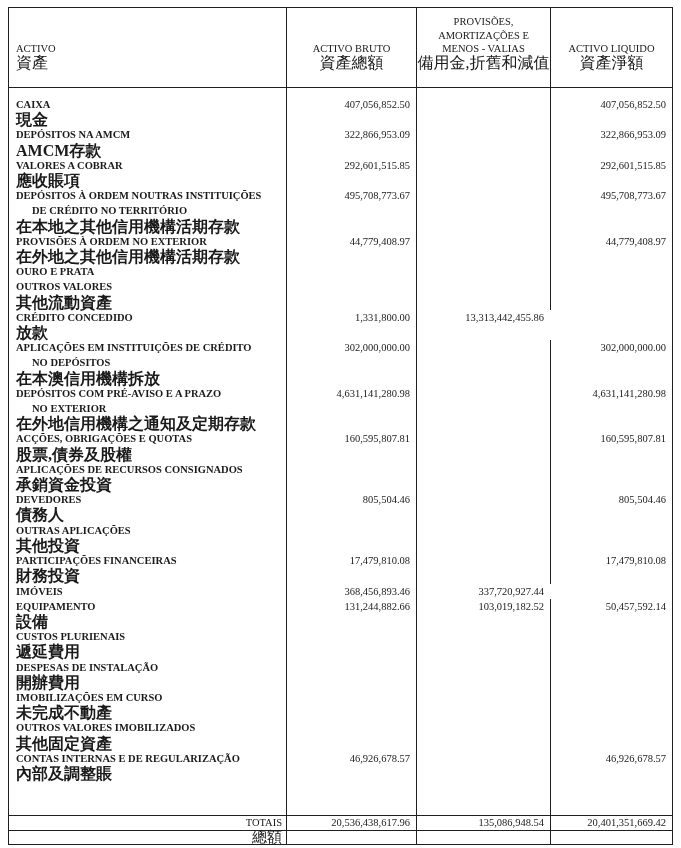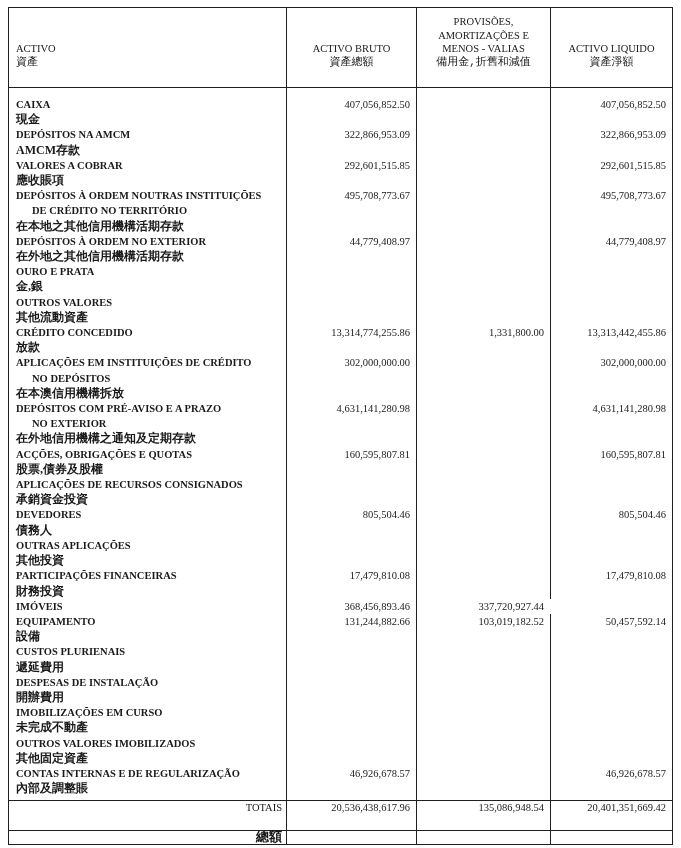--- a/index.html
+++ b/index.html
@@ -31,41 +31,41 @@
   .hcell {
     display:flex; flex-direction:column;
     font-size:10.5px; line-height:13.5px;
     text-align:center; justify-content:center;
     padding-top:16px;
   }
   .hcell.first {
     text-align:center; padding-left:7px; align-items:flex-start;
   }
   .hcell.prov { justify-content:flex-start; padding-top:7px; }
-  .hcell .zh-line { font-size:11px;font-family:Liberation Mono, monospace; }
+  .hcell .zh-line { font-size:16px; }
 
   
   .tbody { flex:1; display:flex; flex-direction:column; overflow:hidden; }
   .trow > .cell { font-size:10.5px; line-height:15.2px; }
   .trow:first-child > .cell { padding-top:9px; }
   .name-cell { padding-left:7px;font-weight:bold; }
   .pt-line { white-space:nowrap; }
   .pt-line.cont { padding-left:16px; }
-  .zh-line { font-size:12px; white-space:nowrap; }
+  .zh-line { font-size:16px; white-space:nowrap; }
   .num-cell { text-align:right; padding-right:6px; white-space:nowrap; }
   .trow.spacer { flex:1; }
   .trow.spacer .cell { height:100%; }
 
   
   .totals-row {
-    height:31px; border-top:1px solid #1f1f1f; border-bottom:1px solid #1f1f1f;
+    height:16px; border-top:1px solid #1f1f1f; border-bottom:1px solid #1f1f1f;
   }
   .totals-row .cell { font-size:10.5px; line-height:14px; }
   .totals-zh-row { height:13px; }
-  .totals-zh-row .cell { font-size:13px; line-height:12px;font-weight:bold; }
+  .totals-zh-row .cell { font-size:15px; line-height:12px; }
   .tlabel { text-align:right; padding-right:4px; }
 </style>
 </head>
 <body>
 
 <div class="sheet">
 
   <div class="thead grid4">
     <div class="hcell first">
       <div class="pt-line">ACTIVO</div>
@@ -120,51 +120,49 @@
           <div class="pt-line">DEPÓSITOS À ORDEM NOUTRAS INSTITUIÇÕES</div>
           <div class="pt-line cont">DE CRÉDITO NO TERRITÓRIO</div>
           <div class="zh-line">在本地之其他信用機構活期存款</div>
         </div>
         <div class="cell num-cell">495,708,773.67</div>
         <div class="cell num-cell"></div>
         <div class="cell num-cell">495,708,773.67</div>
       </div>
       <div class="trow grid4">
         <div class="cell name-cell">
-          <div class="pt-line">DEPÓSITOS À ORDEM NO EXTERIOR</div>
+          <div class="pt-line">PROVISÕES À ORDEM NO EXTERIOR</div>
           <div class="zh-line">在外地之其他信用機構活期存款</div>
         </div>
         <div class="cell num-cell">44,779,408.97</div>
         <div class="cell num-cell"></div>
         <div class="cell num-cell">44,779,408.97</div>
       </div>
       <div class="trow grid4">
         <div class="cell name-cell">
           <div class="pt-line">OURO E PRATA</div>
-          <div class="zh-line">金,銀</div>
         </div>
         <div class="cell num-cell"></div>
         <div class="cell num-cell"></div>
         <div class="cell num-cell"></div>
       </div>
       <div class="trow grid4">
         <div class="cell name-cell">
           <div class="pt-line">OUTROS VALORES</div>
           <div class="zh-line">其他流動資產</div>
         </div>
         <div class="cell num-cell"></div>
         <div class="cell num-cell"></div>
         <div class="cell num-cell"></div>
       </div>
       <div class="trow grid4">
         <div class="cell name-cell">
           <div class="pt-line">CRÉDITO CONCEDIDO</div>
           <div class="zh-line">放款</div>
         </div>
-        <div class="cell num-cell">13,314,774,255.86</div>
         <div class="cell num-cell">1,331,800.00</div>
         <div class="cell num-cell">13,313,442,455.86</div>
       </div>
       <div class="trow grid4">
         <div class="cell name-cell">
           <div class="pt-line">APLICAÇÕES EM INSTITUIÇÕES DE CRÉDITO</div>
           <div class="pt-line cont">NO DEPÓSITOS</div>
           <div class="zh-line">在本澳信用機構拆放</div>
         </div>
         <div class="cell num-cell">302,000,000.00</div>

